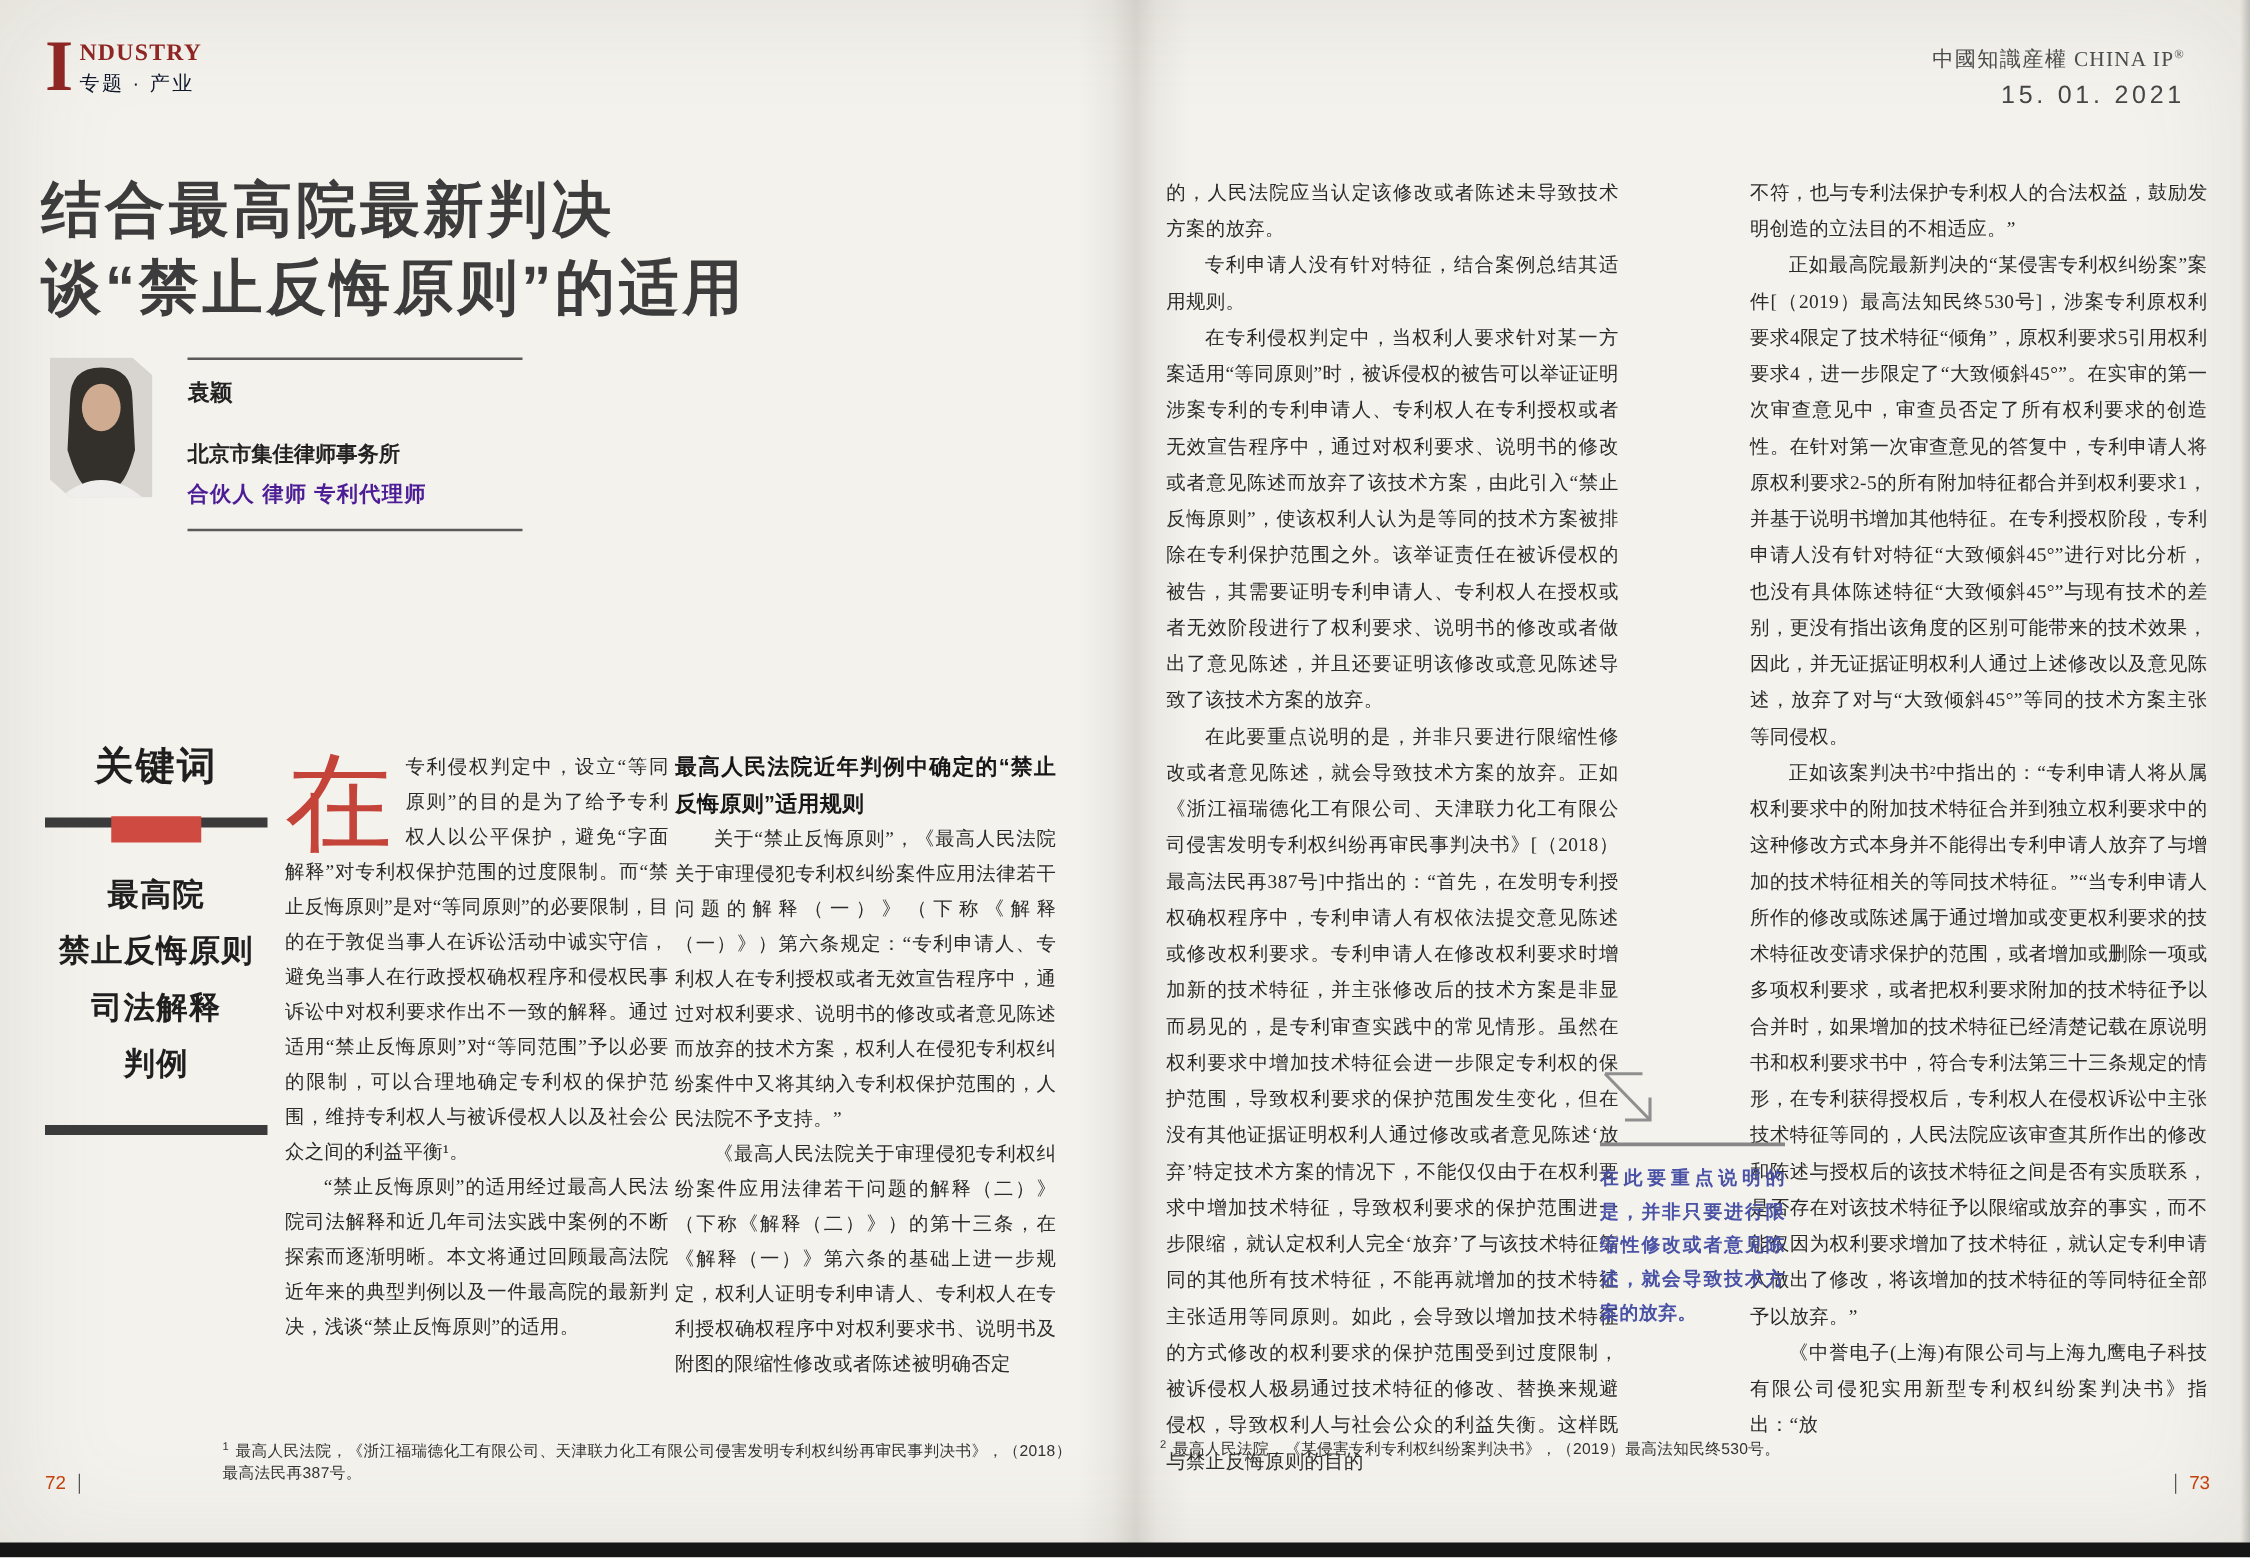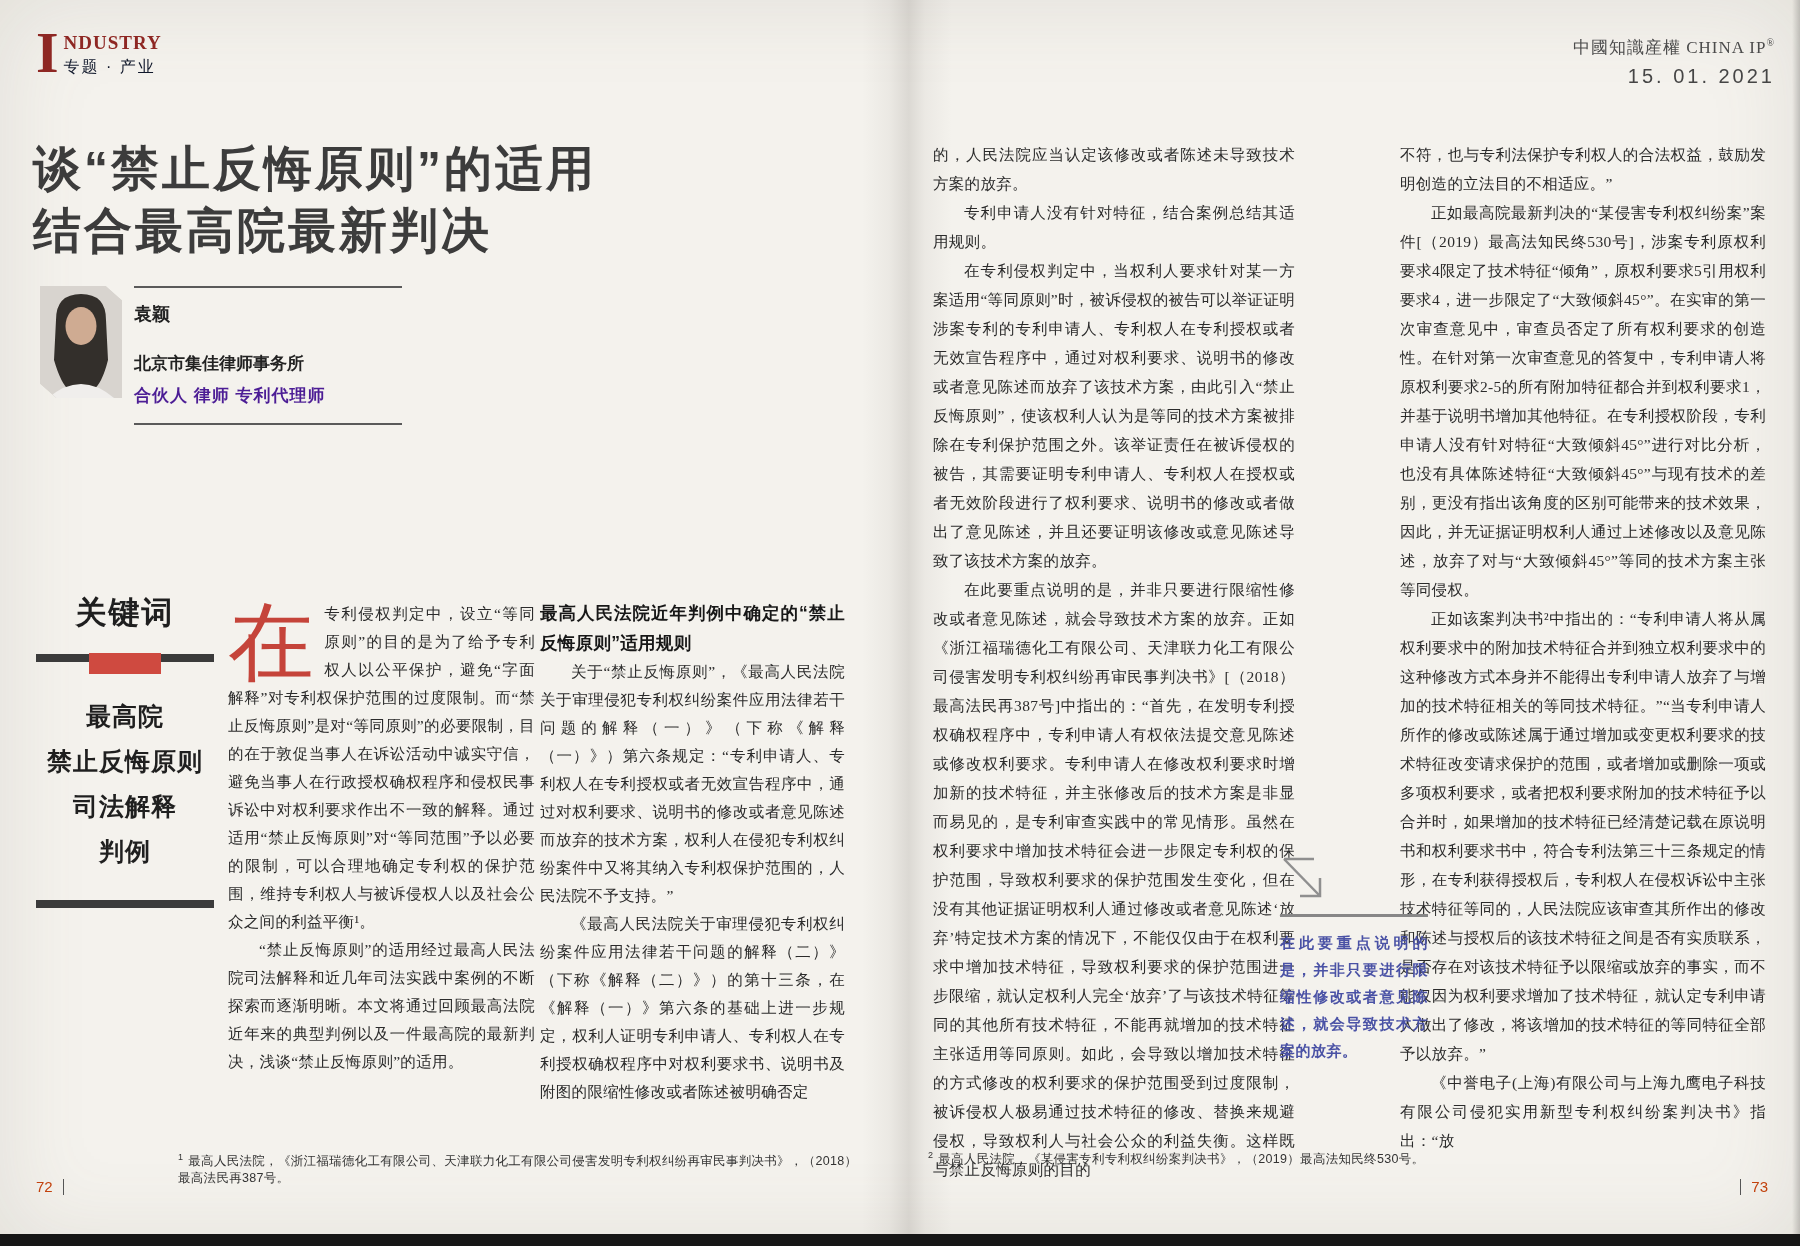--- a/index.html
+++ b/index.html
@@ -16,30 +16,30 @@
   .bottom-bar{position:absolute;left:0;bottom:0;width:100%;height:12px;background:#161616;}
   .right-edge{position:absolute;right:0;top:0;width:8px;height:100%;
     background:linear-gradient(270deg,rgba(0,0,0,.18),rgba(0,0,0,0));}
   
   .masthead{position:absolute;left:36px;top:26px;display:flex;align-items:flex-start;}
   .masthead .big-i{font-size:58px;line-height:54px;font-weight:700;color:#8e2723;font-family:"Liberation Serif",serif;}
   .masthead .mh-right{margin-left:5px;padding-top:6px;}
   .masthead .mh-en{font-size:19px;letter-spacing:1px;color:#8e2723;font-weight:600;}
   .masthead .mh-cn{font-size:16px;color:#0f172a;margin-top:3px;letter-spacing:2px;font-family:"Liberation Sans",sans-serif;}
   
-  .mag-header{position:absolute;right:25px;top:36px;text-align:right;color:#4c4c4c;}
+  .mag-header{position:absolute;right:52px;top:36px;text-align:right;color:#4c4c4c;}
   .mag-header .mg-name{font-size:17px;letter-spacing:1px;}
   .mag-header .mg-name sup{font-size:10px;}
   .mag-header .mg-date{font-size:20px;letter-spacing:3px;margin-top:6px;font-family:"Liberation Sans",sans-serif;color:#454545;}
   
   .title{position:absolute;left:33px;top:138px;width:720px;
     font-family:"Liberation Sans","DejaVu Sans",sans-serif;
     font-size:48px;line-height:62px;font-weight:900;letter-spacing:3px;color:#3c3c3c;}
   
-  .author{position:absolute;left:40px;top:286px;display:flex;gap:12px;}
+  .author{position:absolute;left:40px;top:286px;display:flex;gap:28px;}
   .author .photo{width:82px;height:112px;flex:0 0 auto;
     clip-path:polygon(0 0,80% 0,100% 13%,100% 100%,20% 100%,0 87%);
     background:#d8d4cf;overflow:hidden;}
   .author .info{width:268px;border-top:2px solid #5a5a5a;border-bottom:2px solid #5a5a5a;
     padding:14px 0 16px 0;font-family:"Liberation Sans",sans-serif;}
   .author .a-name{font-size:18px;font-weight:700;color:#222;}
   .author .a-firm{font-size:17px;margin-top:26px;color:#222;font-weight:600;}
   .author .a-roles{font-size:17px;margin-top:9px;color:#4c1d95;font-weight:600;letter-spacing:1px;}
   
   .keywords{position:absolute;left:36px;top:592px;width:178px;text-align:center;}
@@ -94,22 +94,22 @@
   </div>
 
   <div class="mag-header">
     <div class="mg-name">
       <span>中國知識産權 CHINA IP</span><sup>®</sup>
     </div>
     <div class="mg-date">15. 01. 2021</div>
   </div>
 
   <div class="title">
+    <div>结合最高院最新判决</div>
     <div>谈“禁止反悔原则”的适用</div>
-    <div>结合最高院最新判决</div>
   </div>
 
   <div class="author">
     <div class="photo">
       <svg width="82" height="112" viewBox="0 0 82 112">
         <rect width="82" height="112" fill="#d8d4cf"></rect>
         <path d="M16 34 Q16 8 41 8 Q66 8 66 34 L68 74 Q62 98 53 104 L29 104 Q21 98 14 74 Z" fill="#332f2b"></path>
         <ellipse cx="41" cy="40" rx="15.5" ry="19" fill="#cfab92"></ellipse>
         <path d="M8 112 Q41 84 74 112 Z" fill="#f0eeec"></path>
       </svg>

